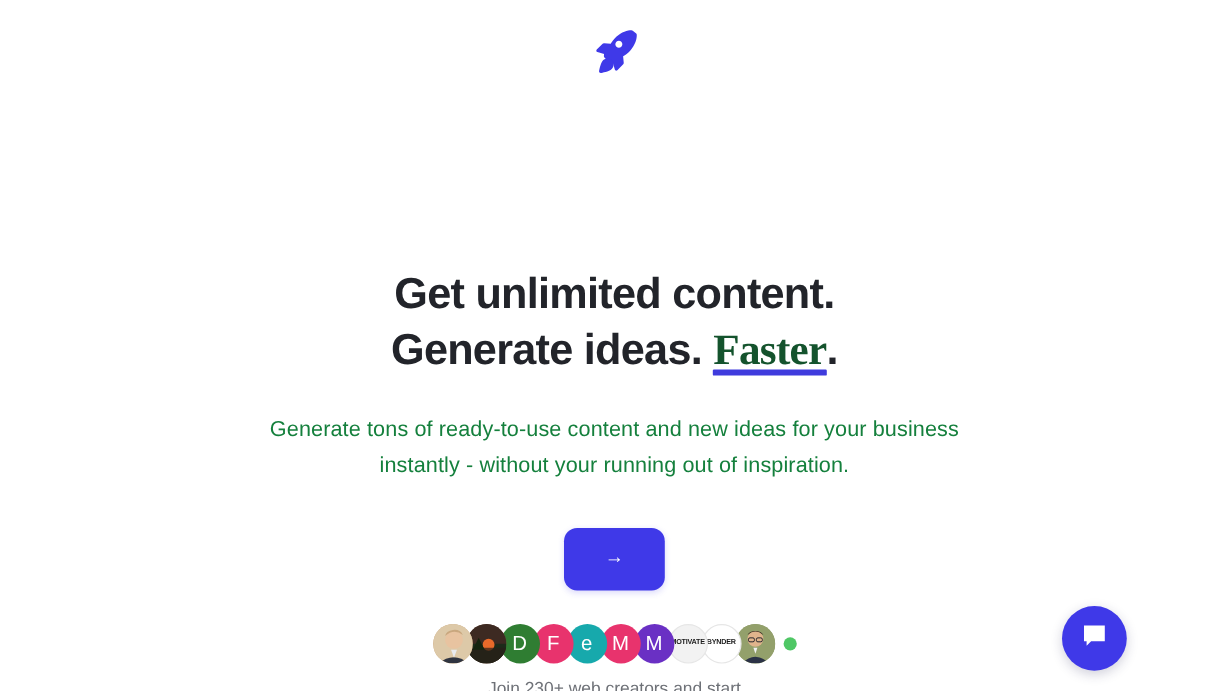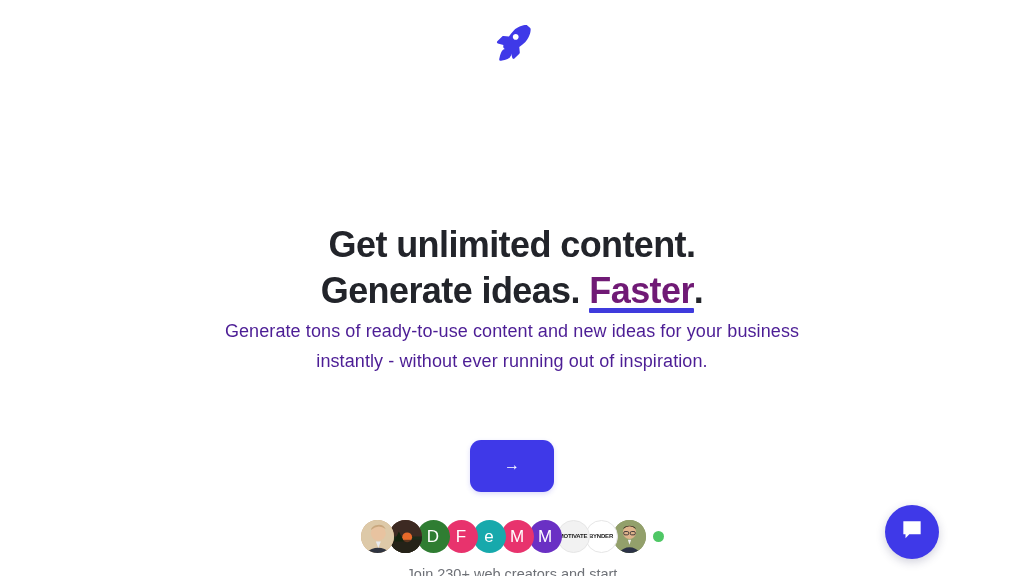--- a/index.html
+++ b/index.html
@@ -45,38 +45,39 @@
     line-height: 46px;
     font-weight: 700;
     letter-spacing: -0.6px;
     color: #22242a;
     font-family: "Liberation Sans", sans-serif;
   }
   .headline .line { display: block; white-space: pre; }
   .accent-word {
     position: relative;
     display: inline-block;
-    color: #701a75;
+    color: #14532d;
+    font-family: Liberation Serif, serif;
   }
   .accent-word::after {
     content: "";
     position: absolute;
     left: 0;
     right: 0;
     bottom: 1px;
     height: 5px;
     background: #3f3bdd;
     border-radius: 1px;
   }
 
   .subhead {
-    margin-top: 2px;
+    margin-top: 28px;
     font-size: 18px;
     line-height: 30px;
-    color: #4c1d95;
+    color: #15803d;
     font-weight: 400;
     letter-spacing: 0.1px;
   }
   .subhead .sline { display: block; white-space: pre; }
 
   
   .cta-row {
     position: absolute;
     top: 440px;
     left: 0;
@@ -192,21 +193,21 @@
     </span>
   </div>
 
   <div class="hero">
     <h1 class="headline">
       <span class="line">Get unlimited content.</span>
       <span class="line"><span>Generate ideas. </span><span class="accent-word">Faster</span><span>.</span></span>
     </h1>
     <p class="subhead">
       <span class="sline">Generate tons of ready-to-use content and new ideas for your business</span>
-      <span class="sline">instantly - without ever running out of inspiration.</span>
+      <span class="sline">instantly - without your running out of inspiration.</span>
     </p>
   </div>
 
   <div class="cta-row">
     <button class="cta-button">
       <span class="cta-arrow">→</span>
     </button>
   </div>
 
   <div class="proof">

